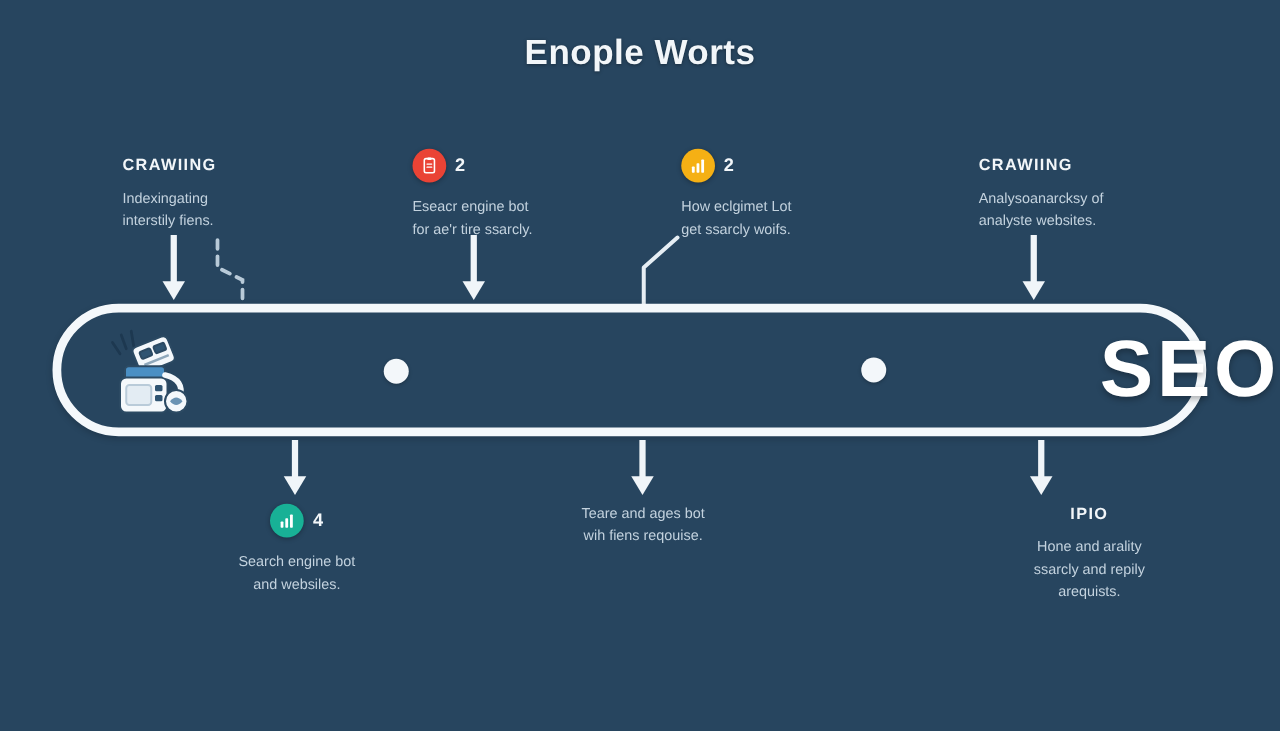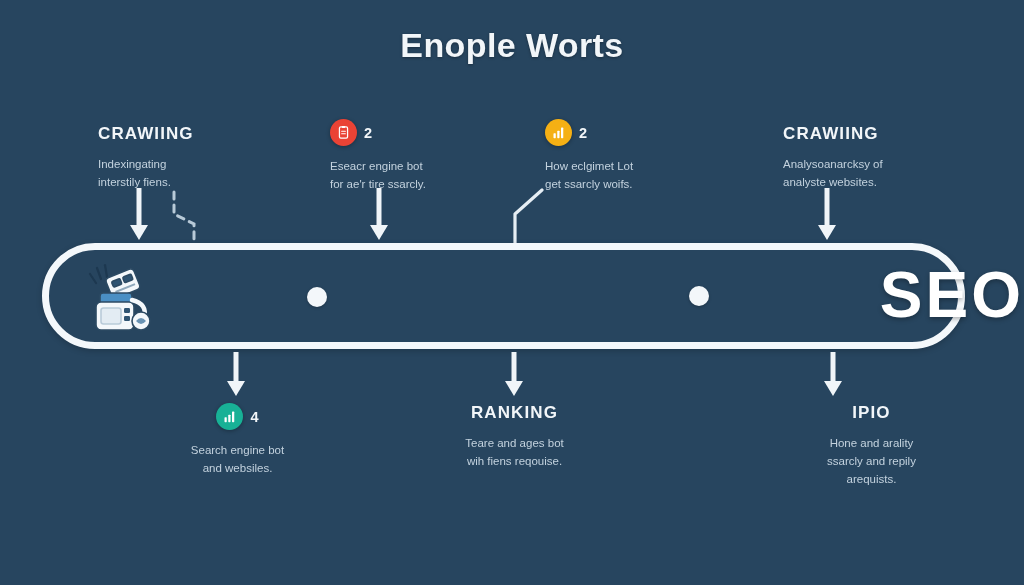--- a/index.html
+++ b/index.html
@@ -21,21 +21,21 @@
     background: #27455f;
   }
 
   
   #page-title {
     position: absolute;
     left: 0;
     top: 26px;
     width: 1024px;
     text-align: center;
-    font-size: 34px;
+    font-size: 28px;
     font-weight: 600;
     letter-spacing: 0.4px;
     color: #f2f6f9;
     text-shadow: 0 1px 3px rgba(0,0,0,0.35);
   }
 
   
   #capsule {
     position: absolute;
     left: 42px;
@@ -75,21 +75,21 @@
 
   
   .step { position: absolute; }
   .step-head {
     display: flex;
     align-items: center;
     gap: 7px;
     margin-bottom: 12px;
   }
   .step-title {
-    font-size: 17px;
+    font-size: 13px;
     font-weight: 700;
     letter-spacing: 1.1px;
     color: #f2f6f9;
     white-space: nowrap;
     text-align: center;
   }
   .step-desc {
     font-size: 11.5px;
     line-height: 1.55;
     color: #c3d2de;
@@ -258,23 +258,20 @@
           <rect x="16" y="4" width="3.6" height="17" rx="1" fill="#ffffff"></rect>
         </svg>
       </span>
       <span class="badge-num">4</span>
     </div>
     <div class="step-desc">Search engine bot
 and websiles.</div>
   </div>
 
   <div class="step ctr" style="left:427px; top:403px; width:175px;">
-    <div class="step-head">
-      <span class="step-title">RANKING</span>
-    </div>
     <div class="step-desc">Teare and ages bot
 wih fiens reqouise.</div>
   </div>
 
   <div class="step ctr" style="left:784px; top:403px; width:175px;">
     <div class="step-head">
       <span class="step-title">IPIO</span>
     </div>
     <div class="step-desc">Hone and arality
 ssarcly and repily

